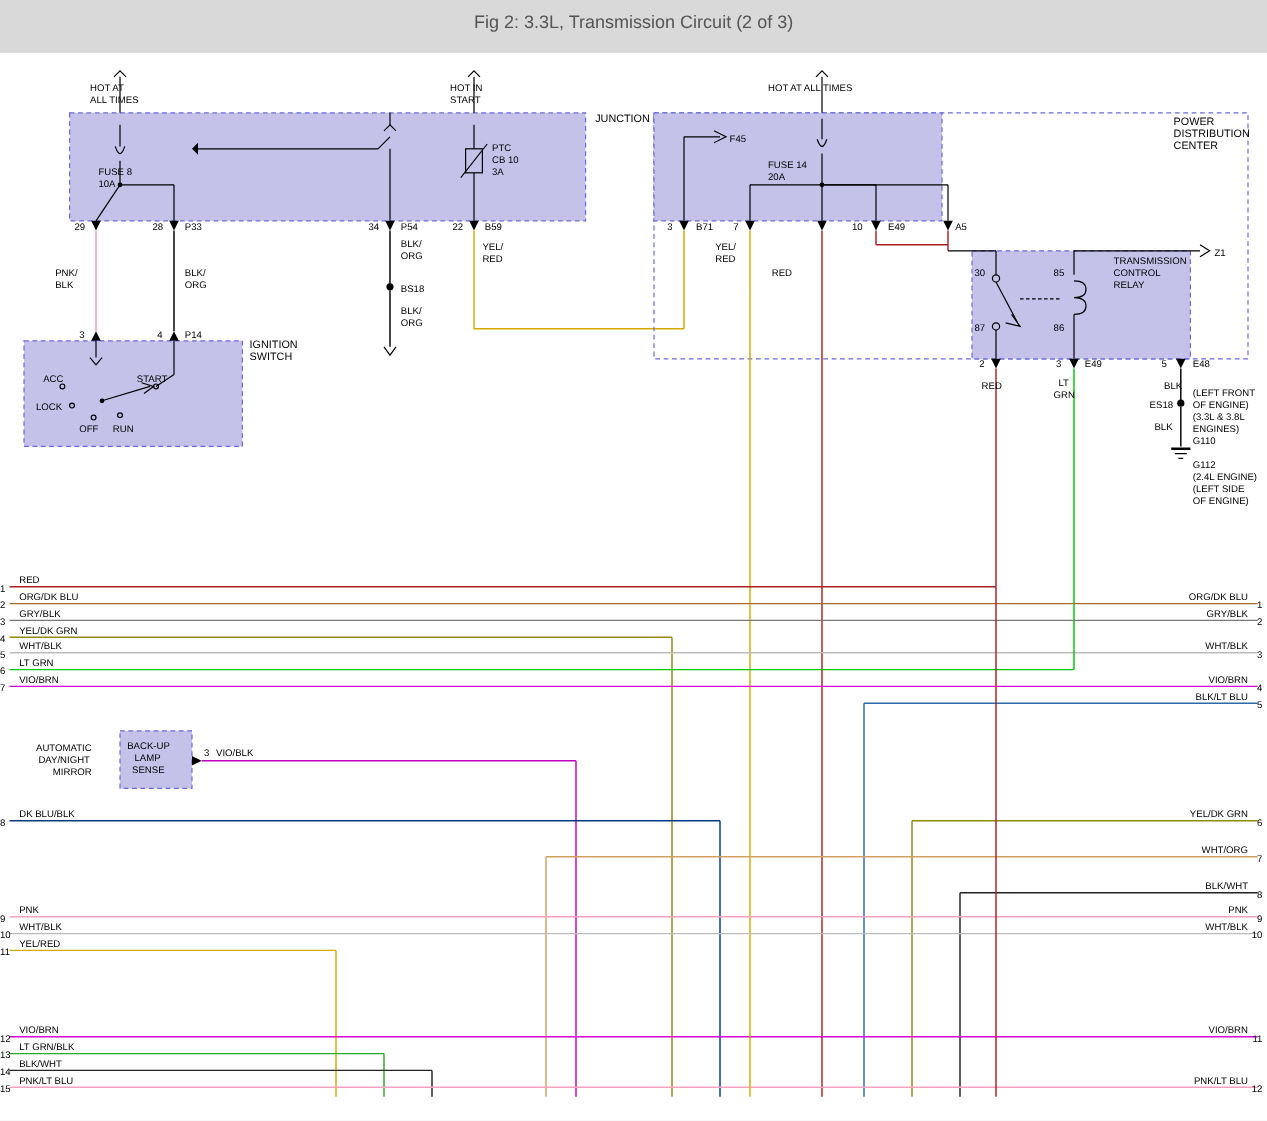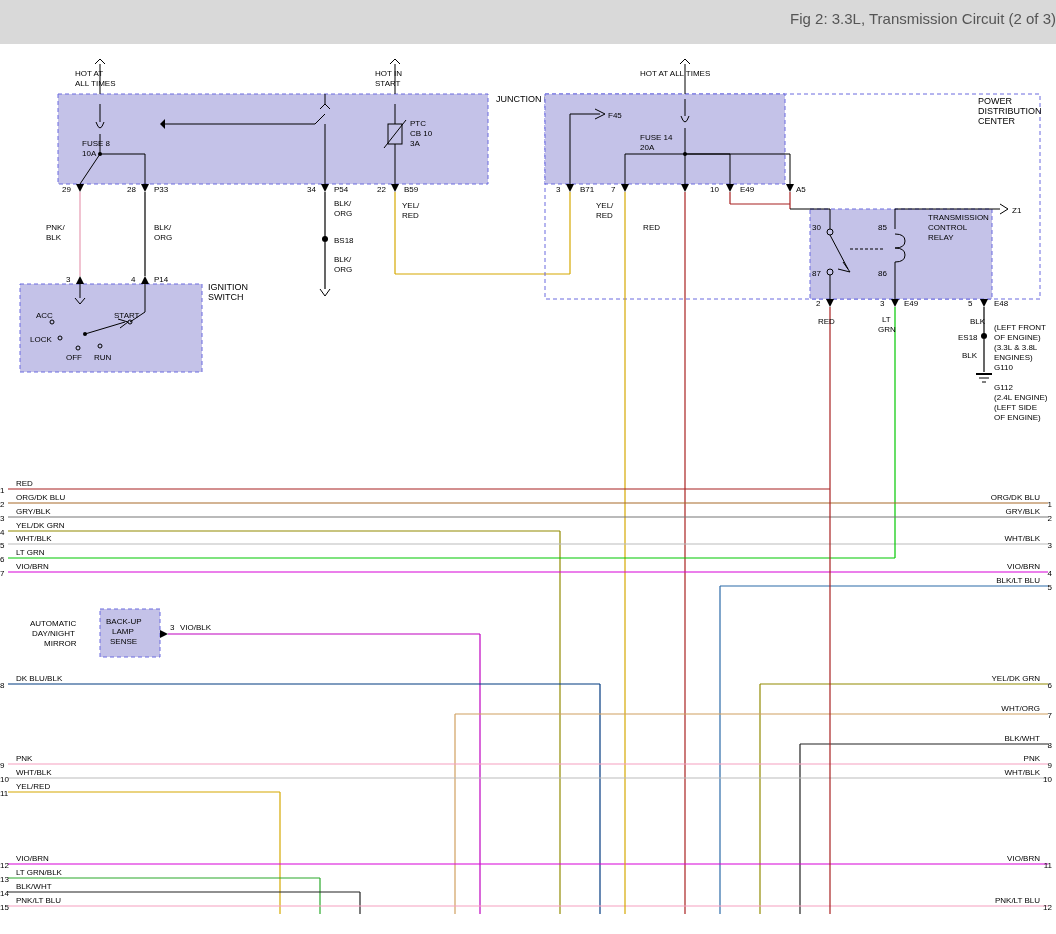--- a/index.html
+++ b/index.html
@@ -1,17 +1,17 @@
 <!DOCTYPE html>
 <html><head>
 <meta charset="utf-8">
 <style>
   body { margin:0; font-family: Arial, sans-serif; font-size:10px; background:#d9d9d9; }
   .page { width:1056px; height:934px; position:relative; background:#d9d9d9; }
-  .title-bar { width:100%; height:44px; background:#d9d9d9; text-align:right; line-height:30px; font-size:15px; color:#555; padding-top:4px;}
+  .title-bar { width:100%; height:44px; background:#d9d9d9; text-align:center; line-height:30px; font-size:15px; color:#555; padding-top:4px;}
   .canvas { position:absolute; left:0; top:44px; width:1056px; height:890px; background:#fff; }
   svg { position:absolute; left:0; top:0; }
   .box { fill:#c4c2e8; stroke:#6a6adf; stroke-width:1; stroke-dasharray:4,3; }
   .box-outline { fill:none; stroke:#6a6adf; stroke-width:1; stroke-dasharray:4,3; }
   .lbl { font-family: Arial, sans-serif; fill:#000; }
   .f8 { font-size:8px; }
   .f9 { font-size:9px; }
   .wire { fill:none; stroke-width:1.2; }
   .pin { fill:#000; }
   .splice { fill:#000; }

